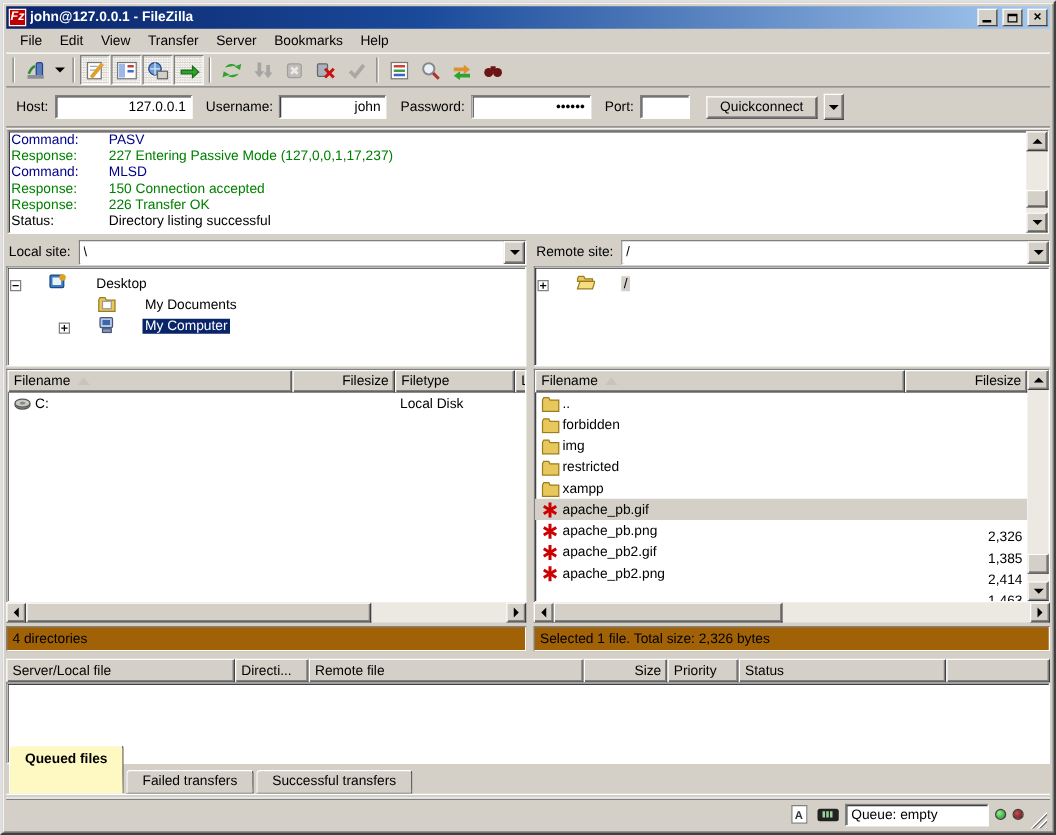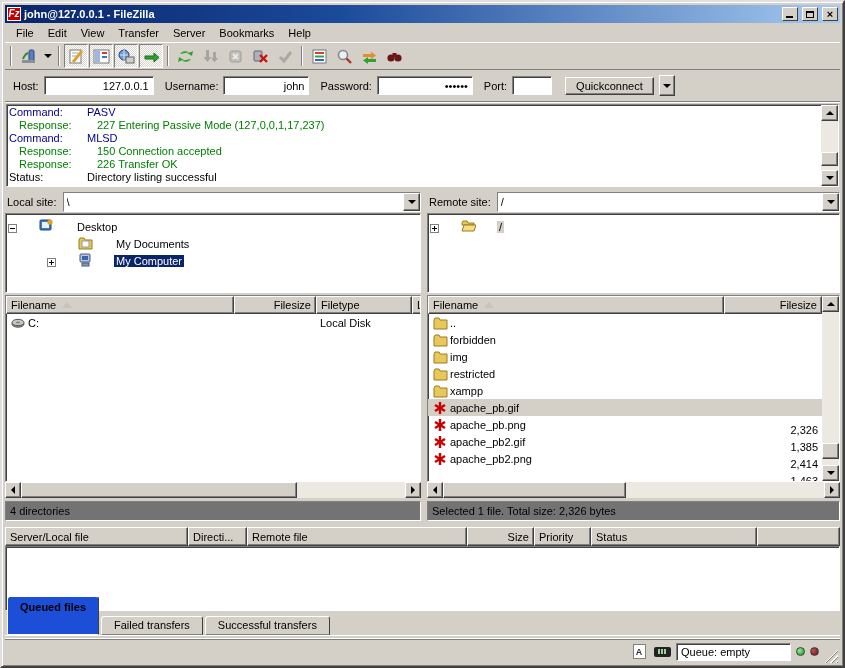--- a/index.html
+++ b/index.html
@@ -61,21 +61,21 @@
     box-shadow:inset -1px -1px 0 #808080; padding:2px 10px; font-family:inherit; font-size:11px; }
   .qc-dropbtn{ width:16px; height:21px; padding:0; display:flex; align-items:center; justify-content:center; }
   
   .log-frame{ height:83px; flex:0 0 83px; margin:2px 1px 2px 1px; background:#fff;
     border:1px solid #808080; border-right-color:#fff; border-bottom-color:#fff;
     box-shadow:inset 1px 1px 0 #404040; display:flex; }
   .log-lines{ flex:1; overflow:hidden; padding:1px 0 0 2px; }
   .log-line{ display:flex; line-height:13px; white-space:nowrap; }
   .log-label{ width:78px; flex:0 0 78px; }
   .t-command{ color:#00008b; }
-  .t-response{ color:#008000;padding-left:10px; }
+  .t-response{ color:#008000; }
   .t-status{ color:#000; }
   
   .vscroll{ width:17px; flex:0 0 17px; background:#ece9e2; display:flex; flex-direction:column; }
   .hscroll{ height:16px; flex:0 0 16px; background:#ece9e2; display:flex; }
   .sb-btn{ width:17px; height:16px; flex:0 0 auto; background:#d4d0c8;
     border:1px solid; border-color:#fff #404040 #404040 #fff; box-shadow:inset -1px -1px 0 #808080;
     display:flex; align-items:center; justify-content:center; }
   .hscroll .sb-btn{ width:16px; height:16px;}
   .tri-up{ width:0;height:0;border-left:4px solid transparent;border-right:4px solid transparent;border-bottom:4px solid #000;}
   .tri-dn{ width:0;height:0;border-left:4px solid transparent;border-right:4px solid transparent;border-top:4px solid #000;}
@@ -124,31 +124,31 @@
     overflow:hidden; white-space:nowrap; }
   .hdr-cell.num{ justify-content:flex-end; }
   .sort-asc{ width:0;height:0;border-left:5px solid transparent;border-right:5px solid transparent;
     border-bottom:6px solid #c8c4ba; }
   .list-rows{ flex:1; overflow:hidden; }
   .lrow{ display:flex; height:17px; align-items:center; }
   .cell{ padding:0 4px; overflow:hidden; white-space:nowrap; display:flex; align-items:center; gap:2px;}
   .cell.num{ justify-content:flex-end;margin-top:44px; }
   .pane-hscroll{ margin-top:0; }
   .pane-status{ height:20px; flex:0 0 20px; margin-top:3px; display:flex; align-items:center;
-    padding:0 4px; background:#737373; border:1px solid #808080; border-right-color:#fff;
+    padding:0 4px; background:#a16207; border:1px solid #808080; border-right-color:#fff;
     border-bottom-color:#fff; white-space:nowrap; overflow:hidden;}
   
   .queue-hdr{ height:19px; flex:0 0 19px; display:flex; margin-top:6px; }
   .queue-body{ flex:1; background:#fff; border:1px solid #808080; border-right-color:#fff;
     border-bottom-color:#fff; box-shadow:inset 1px 1px 0 #404040; margin-bottom:4px;}
   .tabs{ height:21px; flex:0 0 21px; display:flex; align-items:flex-end; gap:2px; padding-left:2px;
     border-bottom:1px solid #fff; }
   .tab{ background:#d4d0c8; border:1px solid; border-color:#fff #404040 #808080 #fff;
     border-radius:3px 3px 0 0; padding:2px 12px 3px; height:19px; white-space:nowrap;}
-  .tab.active{ background:#1d4ed8; font-weight:bold; height:39px; padding-top:4px;
+  .tab.active{ background:#fef9c3; font-weight:bold; height:39px; padding-top:4px;
     border-bottom-color:#fcfbf7; }
   
   .statusbar{ height:24px; flex:0 0 24px; margin-top:3px; display:flex; align-items:center;
     justify-content:flex-end; gap:5px; padding:0 2px; border-top:1px solid #808080;
     box-shadow:0 -1px 0 #fff; }
   .sb-icon{ width:18px; height:16px; display:flex; align-items:center; justify-content:center; }
   .ascii-ic{ width:13px; height:15px; background:#fff; border:1px solid #808080;
     font-size:9px; font-weight:bold; display:flex; align-items:center; justify-content:center; color:#333;}
   .badge-ic{ width:17px; height:10px; background:#222; border-radius:2px; display:flex;
     align-items:center; justify-content:center; gap:1px;}

